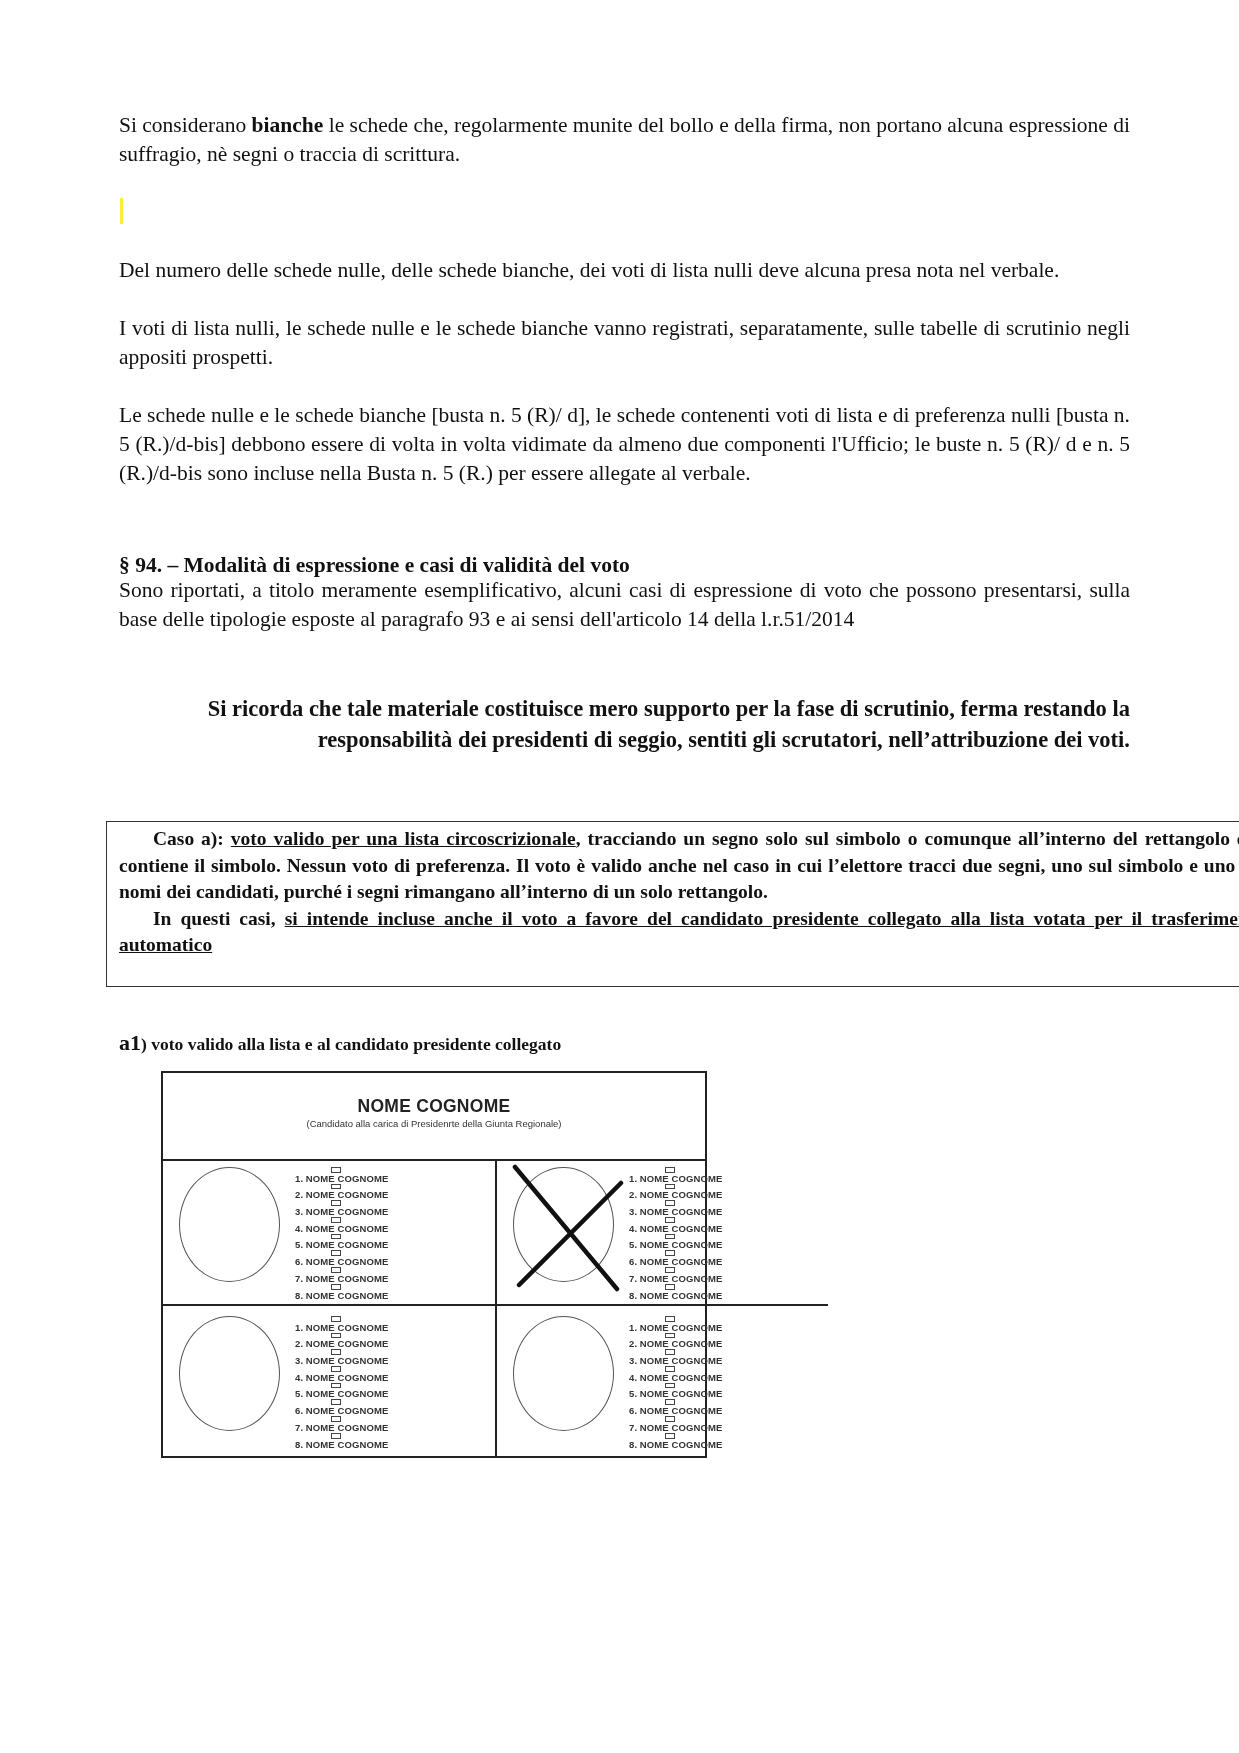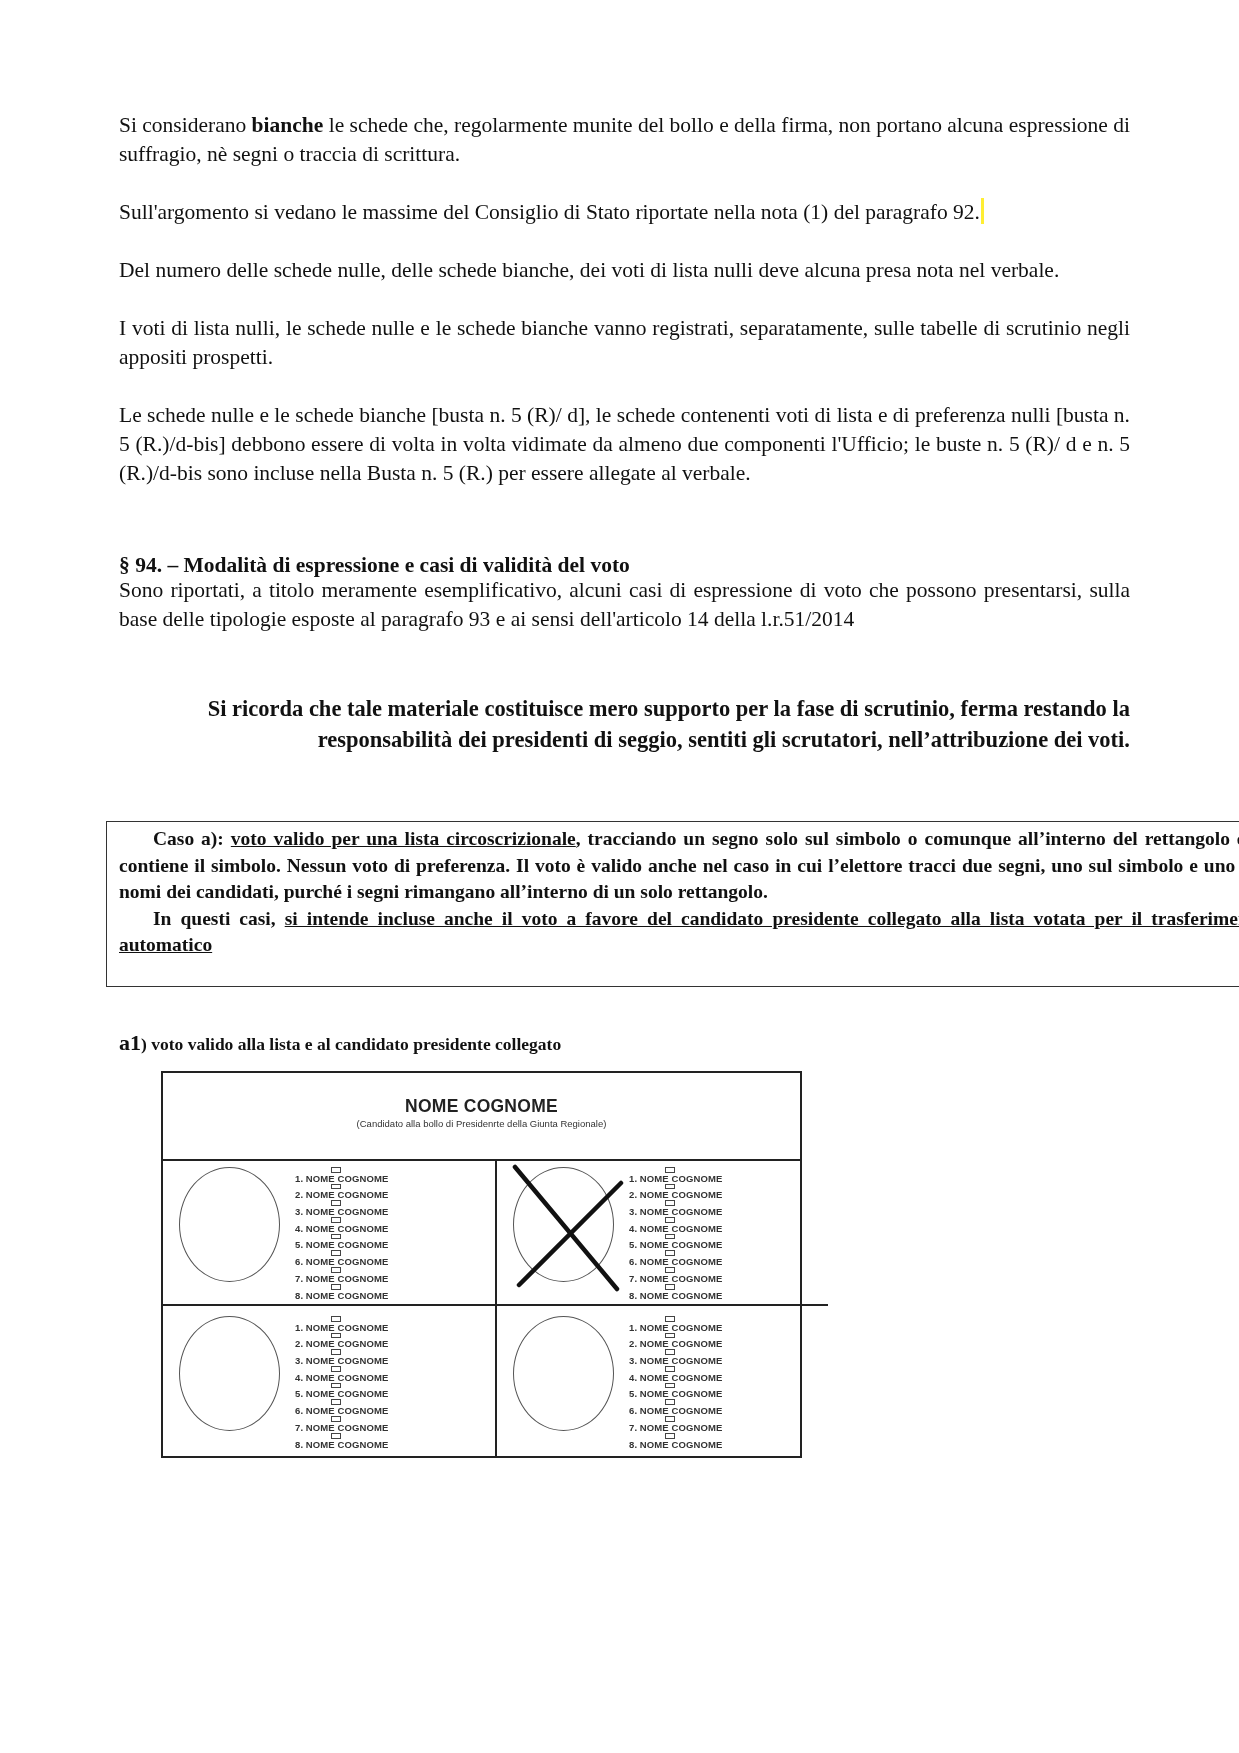--- a/index.html
+++ b/index.html
@@ -15,21 +15,21 @@
           font-weight: bold; margin: 0; text-align: right; }
   .case-box { position: absolute; left: 106px; top: 821px; width: 1170px; height: 166px;
               border: 1.5px solid #333; box-sizing: border-box; padding: 4px 10px 0 12px;
               font-weight: bold; font-size: 19.5px; line-height: 26.6px; text-align: justify; }
   .case-box p { margin: 0; }
   .case-box .ind { text-indent: 34px; }
   .u { text-decoration: underline; }
   .a1 { position: absolute; left: 119px; top: 1030px; font-weight: bold; font-size: 17.5px; margin: 0; }
   .a1 .big { font-size: 22px; }
 
-  .ballot { position: absolute; left: 161px; top: 1071px; width: 641px; height: 387px;
+  .ballot { position: absolute; left: 161px; top: 1071px; width: 546px; height: 387px;
             border: 2px solid #222; box-sizing: border-box; font-family: "Liberation Sans", "DejaVu Sans", sans-serif; }
   .ballot-head { position: absolute; left: 0; top: 0; width: 100%; height: 86px; border-bottom: 2px solid #222; text-align: center; }
   .ballot-head .name { margin-top: 22px; font-size: 19px; font-weight: bold; letter-spacing: 0.3px; color: #222; transform: scaleX(0.92); }
   .ballot-head .sub { font-size: 9.5px; color: #333; margin-top: 1px; }
   .cell { position: absolute; width: 334px; height: 148px; box-sizing: border-box; }
   .cell.tl { left: 0; top: 86px; border-right: 2px solid #222; border-bottom: 2px solid #222; height: 147px; }
   .cell.tr { left: 334px; top: 86px; border-bottom: 2px solid #222; width: 331px; height: 147px; }
   .cell.bl { left: 0; top: 233px; border-right: 2px solid #222; height: 150px; }
   .cell.br { left: 334px; top: 233px; width: 331px; height: 150px; }
   .symbol { position: absolute; left: 16px; top: 8px; width: 101px; height: 115px; border: 1px solid #555; border-radius: 50%; box-sizing: border-box; }
@@ -37,42 +37,42 @@
   .cands { position: absolute; left: 132px; top: 8px; margin: 0; padding: 0; list-style: none; }
   .cands li { height: 16.7px; display: flex; align-items: center; flex-direction: column; }
   .chk { width: 10px; height: 11px; border: 1px solid #444; box-sizing: border-box; margin-right: 12px; display: inline-block; }
   .cand-name { font-size: 9.5px; font-weight: bold; color: #333; letter-spacing: 0.1px; }
 </style>
 </head>
 <body>
 
 <p class="p last-left" style="top:111px;"><span>Si considerano </span><b>bianche</b><span> le schede che, regolarmente munite del bollo e della firma, non portano alcuna espressione di suffragio, nè segni o traccia di scrittura.</span></p>
 
-<p class="p last-left" style="top:198px;"><span>Sull'argomento si vedano le massime del Consiglio di Stato riportate nella nota (1) del paragrafo 92.</span><span class="hl"></span></p>
+<p class="p last-left" style="top:198px;"><span class="hl"></span></p>
 
 <p class="p last-left" style="top:256px;">Del numero delle schede nulle, delle schede bianche, dei voti di lista nulli deve alcuna presa nota nel verbale.</p>
 <p class="p last-left" style="top:314px;">I voti di lista nulli, le schede nulle e le schede bianche vanno registrati, separatamente, sulle tabelle di scrutinio negli appositi prospetti.</p>
 
 <p class="p last-left" style="top:401px;">Le schede nulle e le schede bianche [busta n. 5 (R)/ d], le schede contenenti voti di lista e di preferenza nulli [busta n. 5 (R.)/d-bis] debbono essere di volta in volta vidimate da almeno due componenti l'Ufficio; le buste  n. 5 (R)/ d e n. 5 (R.)/d-bis sono incluse nella Busta n. 5 (R.) per essere allegate al verbale.</p>
 
 <h3 class="heading">§ 94. – Modalità di espressione e casi di  validità del voto</h3>
 <p class="p last-left" style="top:576px;">Sono riportati, a titolo meramente esemplificativo, alcuni casi di espressione di voto che possono presentarsi, sulla base delle tipologie esposte al paragrafo 93 e ai sensi dell'articolo 14 della l.r.51/2014</p>
 <p class="note">Si ricorda che tale materiale costituisce mero supporto per la fase di scrutinio, ferma restando la responsabilità dei presidenti di seggio, sentiti gli scrutatori, nell’attribuzione dei voti.</p>
 
 <div class="case-box">
   <p class="ind"><span>Caso a): </span><span class="u">voto valido per una lista circoscrizionale</span><span>, tracciando un segno solo sul simbolo o comunque all’interno del rettangolo che contiene il simbolo. Nessun voto di preferenza. Il voto è valido anche nel caso in cui l’elettore tracci due segni, uno sul simbolo e uno sui nomi dei candidati, purché i segni rimangano all’interno di un solo rettangolo.</span></p>
   <p class="ind" style="text-align-last:left;"><span>In questi casi, </span><span class="u">si intende incluse anche il voto a favore del candidato presidente collegato alla lista votata per il trasferimento automatico</span></p>
 </div>
 
 <p class="a1"><span class="big">a1</span><span>) voto valido alla lista e al candidato presidente collegato</span></p>
 
 <div class="ballot">
   <div class="ballot-head">
     <div class="name">NOME COGNOME</div>
-    <div class="sub">(Candidato alla bollo di Presidenrte della Giunta Regionale)</div>
+    <div class="sub">(Candidato alla carica di Presidenrte della Giunta Regionale)</div>
   </div>
 
   <div class="cell tl">
     <div class="symbol"></div>
     <ul class="cands">
       <li>
           <span class="chk"></span>
           <span class="cand-name">1. NOME COGNOME</span>
         </li>
       <li>

